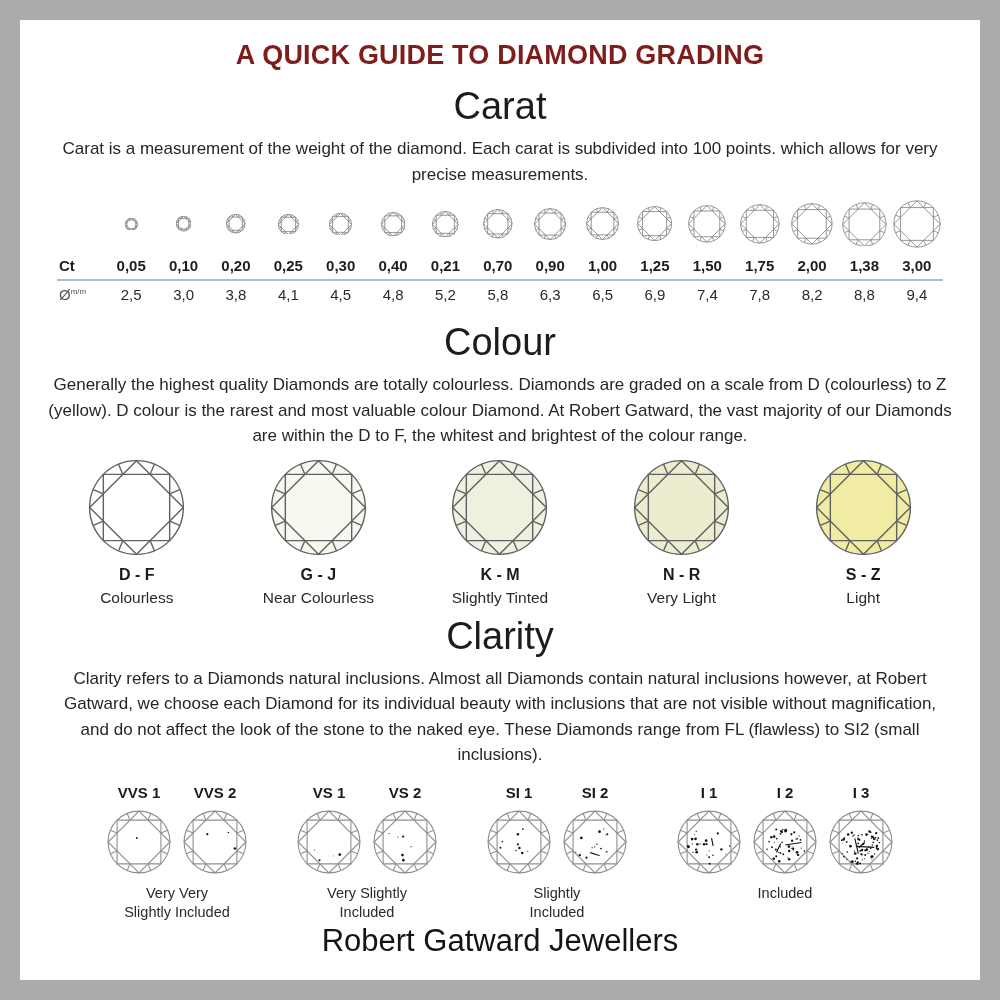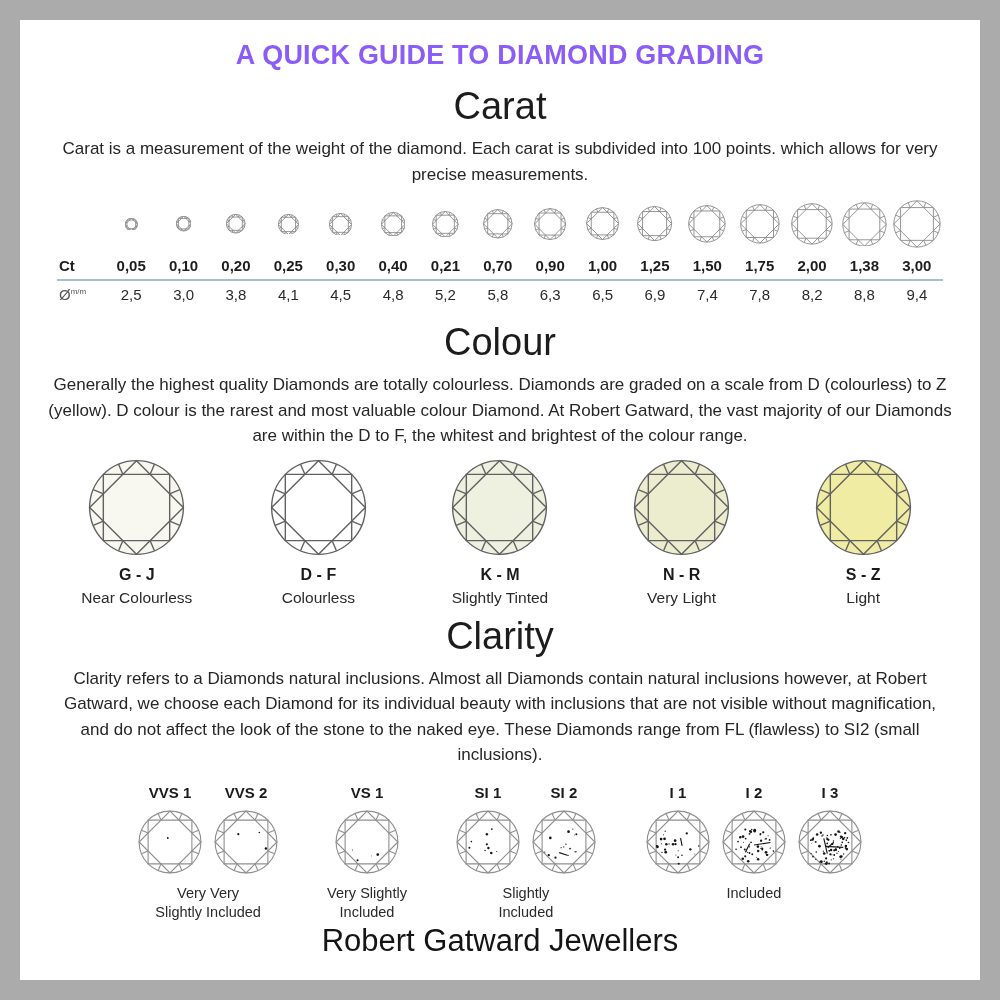--- a/index.html
+++ b/index.html
@@ -14,21 +14,21 @@
   .frame{
     width:960px;height:960px;
     background:#ffffff;
     box-sizing:border-box;
     padding:14px 28px 8px 28px;
     display:flex;flex-direction:column;align-items:center;
     overflow:hidden;
   }
   .page-title{
     font-size:27px;font-weight:800;letter-spacing:.2px;
-    color:#8b5cf6;margin:6px 0 0 0;text-align:center;
+    color:#7f1d1d;margin:6px 0 0 0;text-align:center;
   }
   .section-heading{
     font-size:38px;font-weight:400;color:#1c1c1c;
     margin:14px 0 4px 0;text-align:center;
   }
   .section-text{
     font-size:17px;line-height:1.5;color:#262626;
     text-align:center;max-width:906px;margin:4px 0 0 0;
   }
   
@@ -219,32 +219,32 @@
       <div class="mm-cell">8,2</div>
       <div class="mm-cell">8,8</div>
       <div class="mm-cell">9,4</div>
     </div>
 
   <h2 class="section-heading">Colour</h2>
   <p class="section-text">Generally the highest quality Diamonds are totally colourless. Diamonds are graded on a scale from D (colourless) to Z (yellow). D colour is the rarest and most valuable colour Diamond. At Robert Gatward, the vast majority of our Diamonds are within the D to F, the whitest and brightest of the colour range.</p>
 
   <div class="colour-row">
       <div class="colour-item">
+        <svg class="gem" viewBox="-50 -50 100 100" width="97" height="97" style="fill: rgb(255, 255, 255); stroke: rgb(97, 97, 97); stroke-width: 1.4;">
+          <use href="#gemdef"></use>
+        </svg>
+        <div class="colour-range">D - F</div>
+        <div class="colour-name">Colourless</div>
+      </div>
+      <div class="colour-item">
         <svg class="gem" viewBox="-50 -50 100 100" width="97" height="97" style="fill: rgb(248, 248, 241); stroke: rgb(97, 97, 97); stroke-width: 1.4;">
           <use href="#gemdef"></use>
         </svg>
         <div class="colour-range">G - J</div>
         <div class="colour-name">Near Colourless</div>
-      </div>
-      <div class="colour-item">
-        <svg class="gem" viewBox="-50 -50 100 100" width="97" height="97" style="fill: rgb(255, 255, 255); stroke: rgb(97, 97, 97); stroke-width: 1.4;">
-          <use href="#gemdef"></use>
-        </svg>
-        <div class="colour-range">D - F</div>
-        <div class="colour-name">Colourless</div>
       </div>
       <div class="colour-item">
         <svg class="gem" viewBox="-50 -50 100 100" width="97" height="97" style="fill: rgb(239, 241, 224); stroke: rgb(97, 97, 97); stroke-width: 1.4;">
           <use href="#gemdef"></use>
         </svg>
         <div class="colour-range">K - M</div>
         <div class="colour-name">Slightly Tinted</div>
       </div>
       <div class="colour-item">
         <svg class="gem" viewBox="-50 -50 100 100" width="97" height="97" style="fill: rgb(236, 237, 207); stroke: rgb(97, 97, 97); stroke-width: 1.4;">
@@ -296,20 +296,34 @@
         <div class="clarity-stones">
           <div class="clarity-item">
             <div class="clarity-label">VS 1</div>
             <svg class="gem" viewBox="-50 -50 100 100" width="64" height="64" style="fill: rgb(255, 255, 255); stroke: rgb(143, 143, 143); stroke-width: 1.1;">
               <use href="#gemdef"></use>
               <g fill="#161616" stroke="none">
                 <circle cx="-22.8" cy="12.5" r="0.87"></circle>
                 <circle cx="16.8" cy="19.7" r="2.14"></circle>
                 <circle cx="-14.8" cy="28.4" r="1.60"></circle>
                 <circle cx="7.0" cy="21.7" r="0.71"></circle>
+              </g>
+            </svg>
+          </div>
+          <div class="clarity-item">
+            <div class="clarity-label">VS 2</div>
+            <svg class="gem" viewBox="-50 -50 100 100" width="64" height="64" style="fill: rgb(255, 255, 255); stroke: rgb(143, 143, 143); stroke-width: 1.1;">
+              <use href="#gemdef"></use>
+              <g fill="#161616" stroke="none">
+                <circle cx="-24.8" cy="-13.1" r="0.95"></circle>
+                <circle cx="-10.9" cy="-7.9" r="0.88"></circle>
+                <circle cx="-4.0" cy="20.4" r="2.08"></circle>
+                <circle cx="-2.9" cy="-8.5" r="1.71"></circle>
+                <circle cx="9.4" cy="7.3" r="0.92"></circle>
+                <circle cx="-2.6" cy="28.4" r="2.04"></circle>
               </g>
             </svg>
           </div>
         </div>
         <div class="clarity-caption">Very Slightly
 Included</div>
       </div>
       <div class="clarity-group">
         <div class="clarity-stones">
           <div class="clarity-item">

